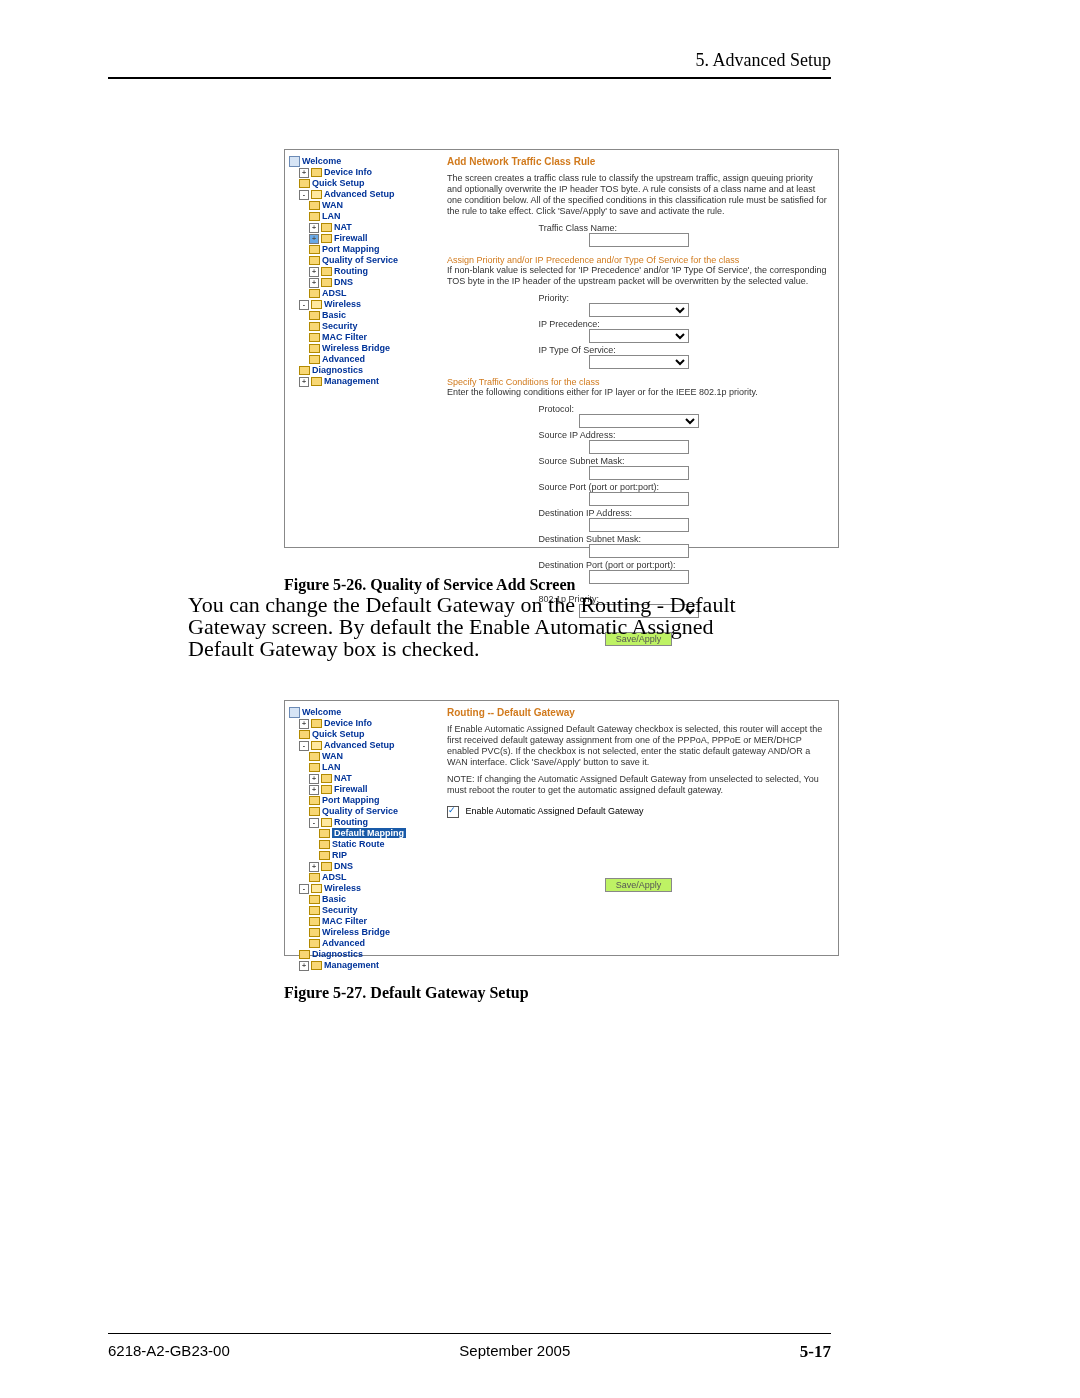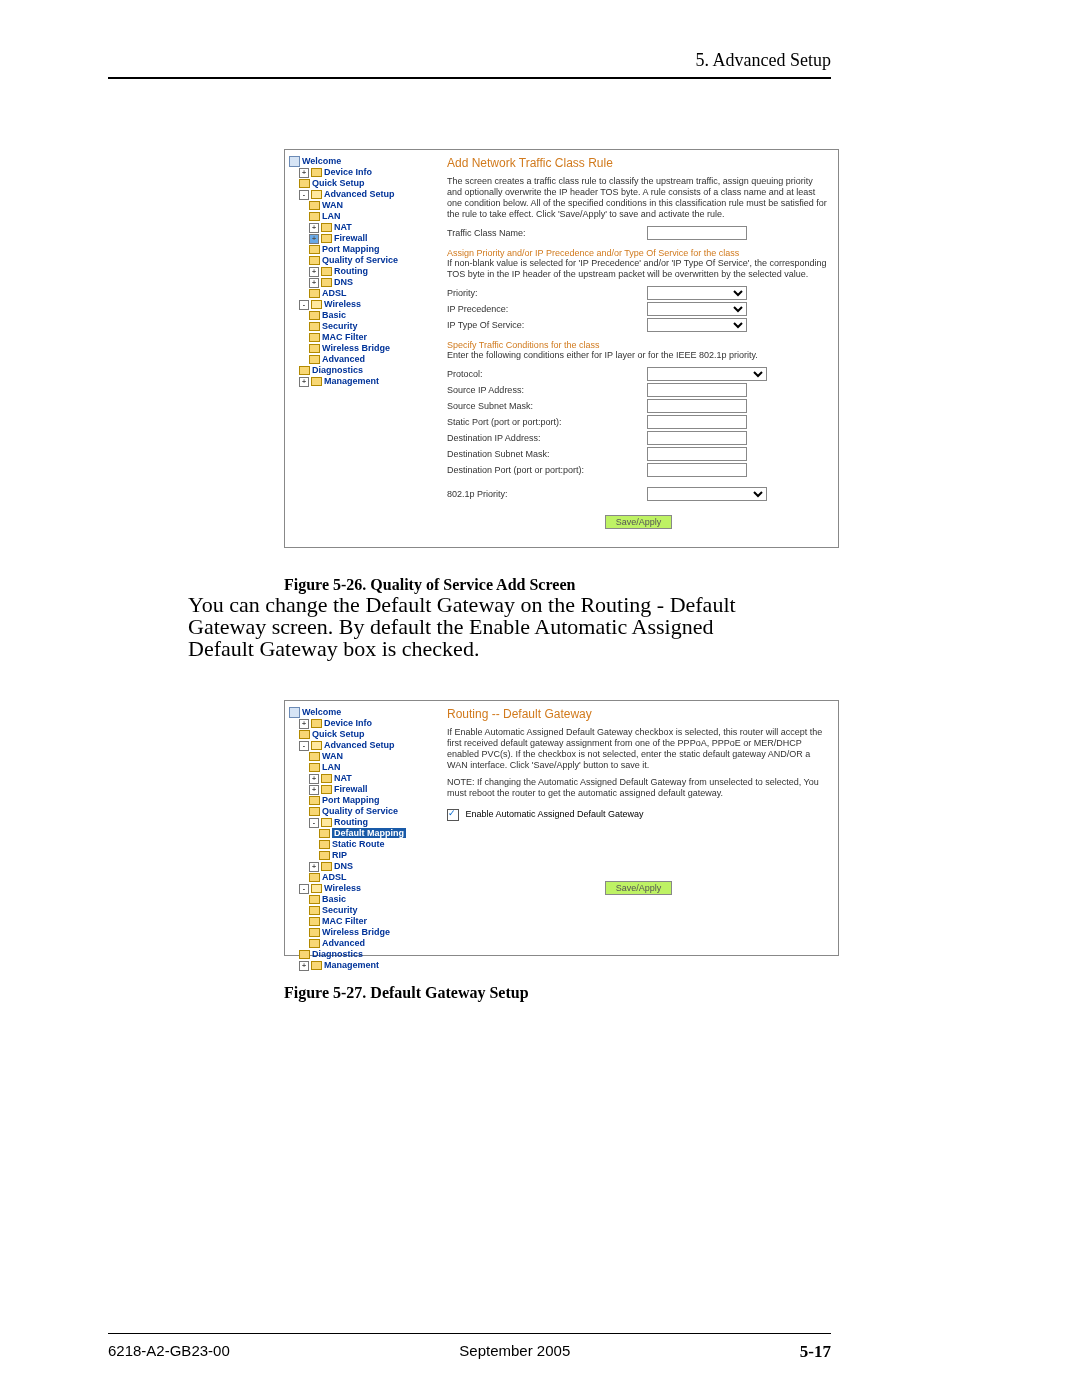--- a/index.html
+++ b/index.html
@@ -53,24 +53,24 @@
   .icon-box { display:inline-block; width:8px; height:8px; border:1px solid #777; background:#fff; margin-right:2px; vertical-align:middle; font-size:7px; line-height:7px; text-align:center; color:#555;}
   .icon-box.filled{background:#69a8e6;}
   .icon-fold{ display:inline-block; width:9px; height:7px; background:#f8d775; border:1px solid #b28900; margin-right:2px; vertical-align:middle;}
   .icon-fold.open{ background:#ffe9a0;}
   .icon-home{ display:inline-block; width:9px; height:9px; background:#d6e4f5; border:1px solid #6b8ab5; margin-right:2px; vertical-align:middle;}
   .content {
     flex:1;
     padding: 6px 8px 6px 4px;
     color:#000;
   }
-  .content .title { color:#d17a1d; font-weight:normal; font-size:12px; }
+  .content .title { color:#d17a1d; font-weight:bold; font-size:10px; }
   .content p { margin:6px 0; color:#333; font-size:9px; line-height:11px;}
   .content .sub { color:#d17a1d; font-weight:normal; font-size:9px; margin-top:8px;}
-  .row { display:flex; align-items:center; margin:2px 0; }
+  .row { display:flex; align-items:center; margin:2px 0;flex-direction:column; }
   .row .lbl { width:200px; font-size:9px; color:#333;}
   .row input[type=text], .row select {
     height:14px; font-size:9px; border:1px solid #888; background:#fff; box-sizing:border-box;
   }
   .row input[type=text]{ width:100px; }
   .row select{ width:100px; }
   .btn {
     display:inline-block; padding:1px 10px; font-size:9px;
     background:#bef264; border:1px solid #888; color:#555;
   }
@@ -166,21 +166,21 @@
         </div>
       <div class="row">
           <span class="lbl">Source IP Address:</span>
           <input type="text" style="">
         </div>
       <div class="row">
           <span class="lbl">Source Subnet Mask:</span>
           <input type="text" style="">
         </div>
       <div class="row">
-          <span class="lbl">Static Port (port or port:port):</span>
+          <span class="lbl">Source Port (port or port:port):</span>
           <input type="text" style="">
         </div>
       <div class="row">
           <span class="lbl">Destination IP Address:</span>
           <input type="text" style="">
         </div>
       <div class="row">
           <span class="lbl">Destination Subnet Mask:</span>
           <input type="text" style="">
         </div>

